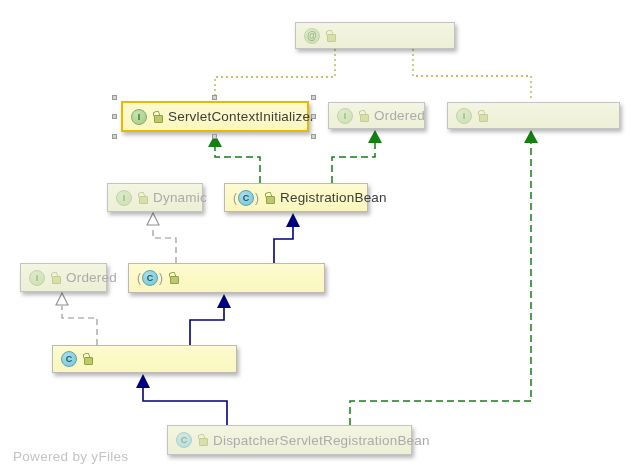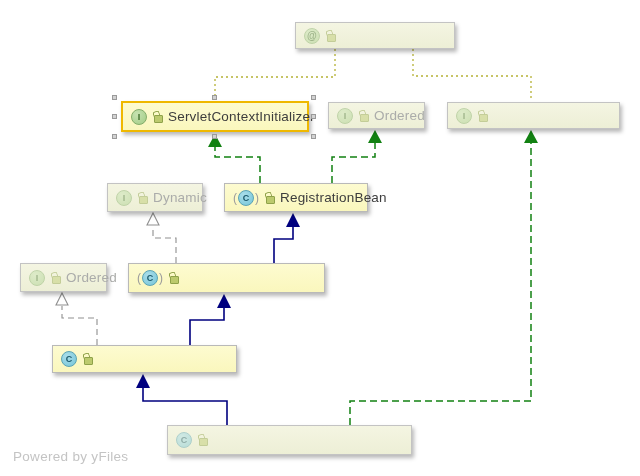--- a/index.html
+++ b/index.html
@@ -139,20 +139,21 @@
   </div>
 
   <div class="node" style="left:52px;top:345px;width:185px;height:28px;">
     <span class="nicon cls">C</span>
     <span class="lock"></span>
   </div>
 
   <div class="node faded" style="left:167px;top:425px;width:245px;height:30px;">
     <span class="nicon cls">C</span>
     <span class="lock"></span>
+    <span class="nlabel">DispatcherServletRegistrationBean</span>
   </div>
 
   <div class="handle" style="left:112px;top:95px;"></div>
   <div class="handle" style="left:212px;top:95px;"></div>
   <div class="handle" style="left:311px;top:95px;"></div>
   <div class="handle" style="left:112px;top:114px;"></div>
   <div class="handle" style="left:311px;top:114px;"></div>
   <div class="handle" style="left:112px;top:134px;"></div>
   <div class="handle" style="left:212px;top:134px;"></div>
   <div class="handle" style="left:311px;top:134px;"></div>

